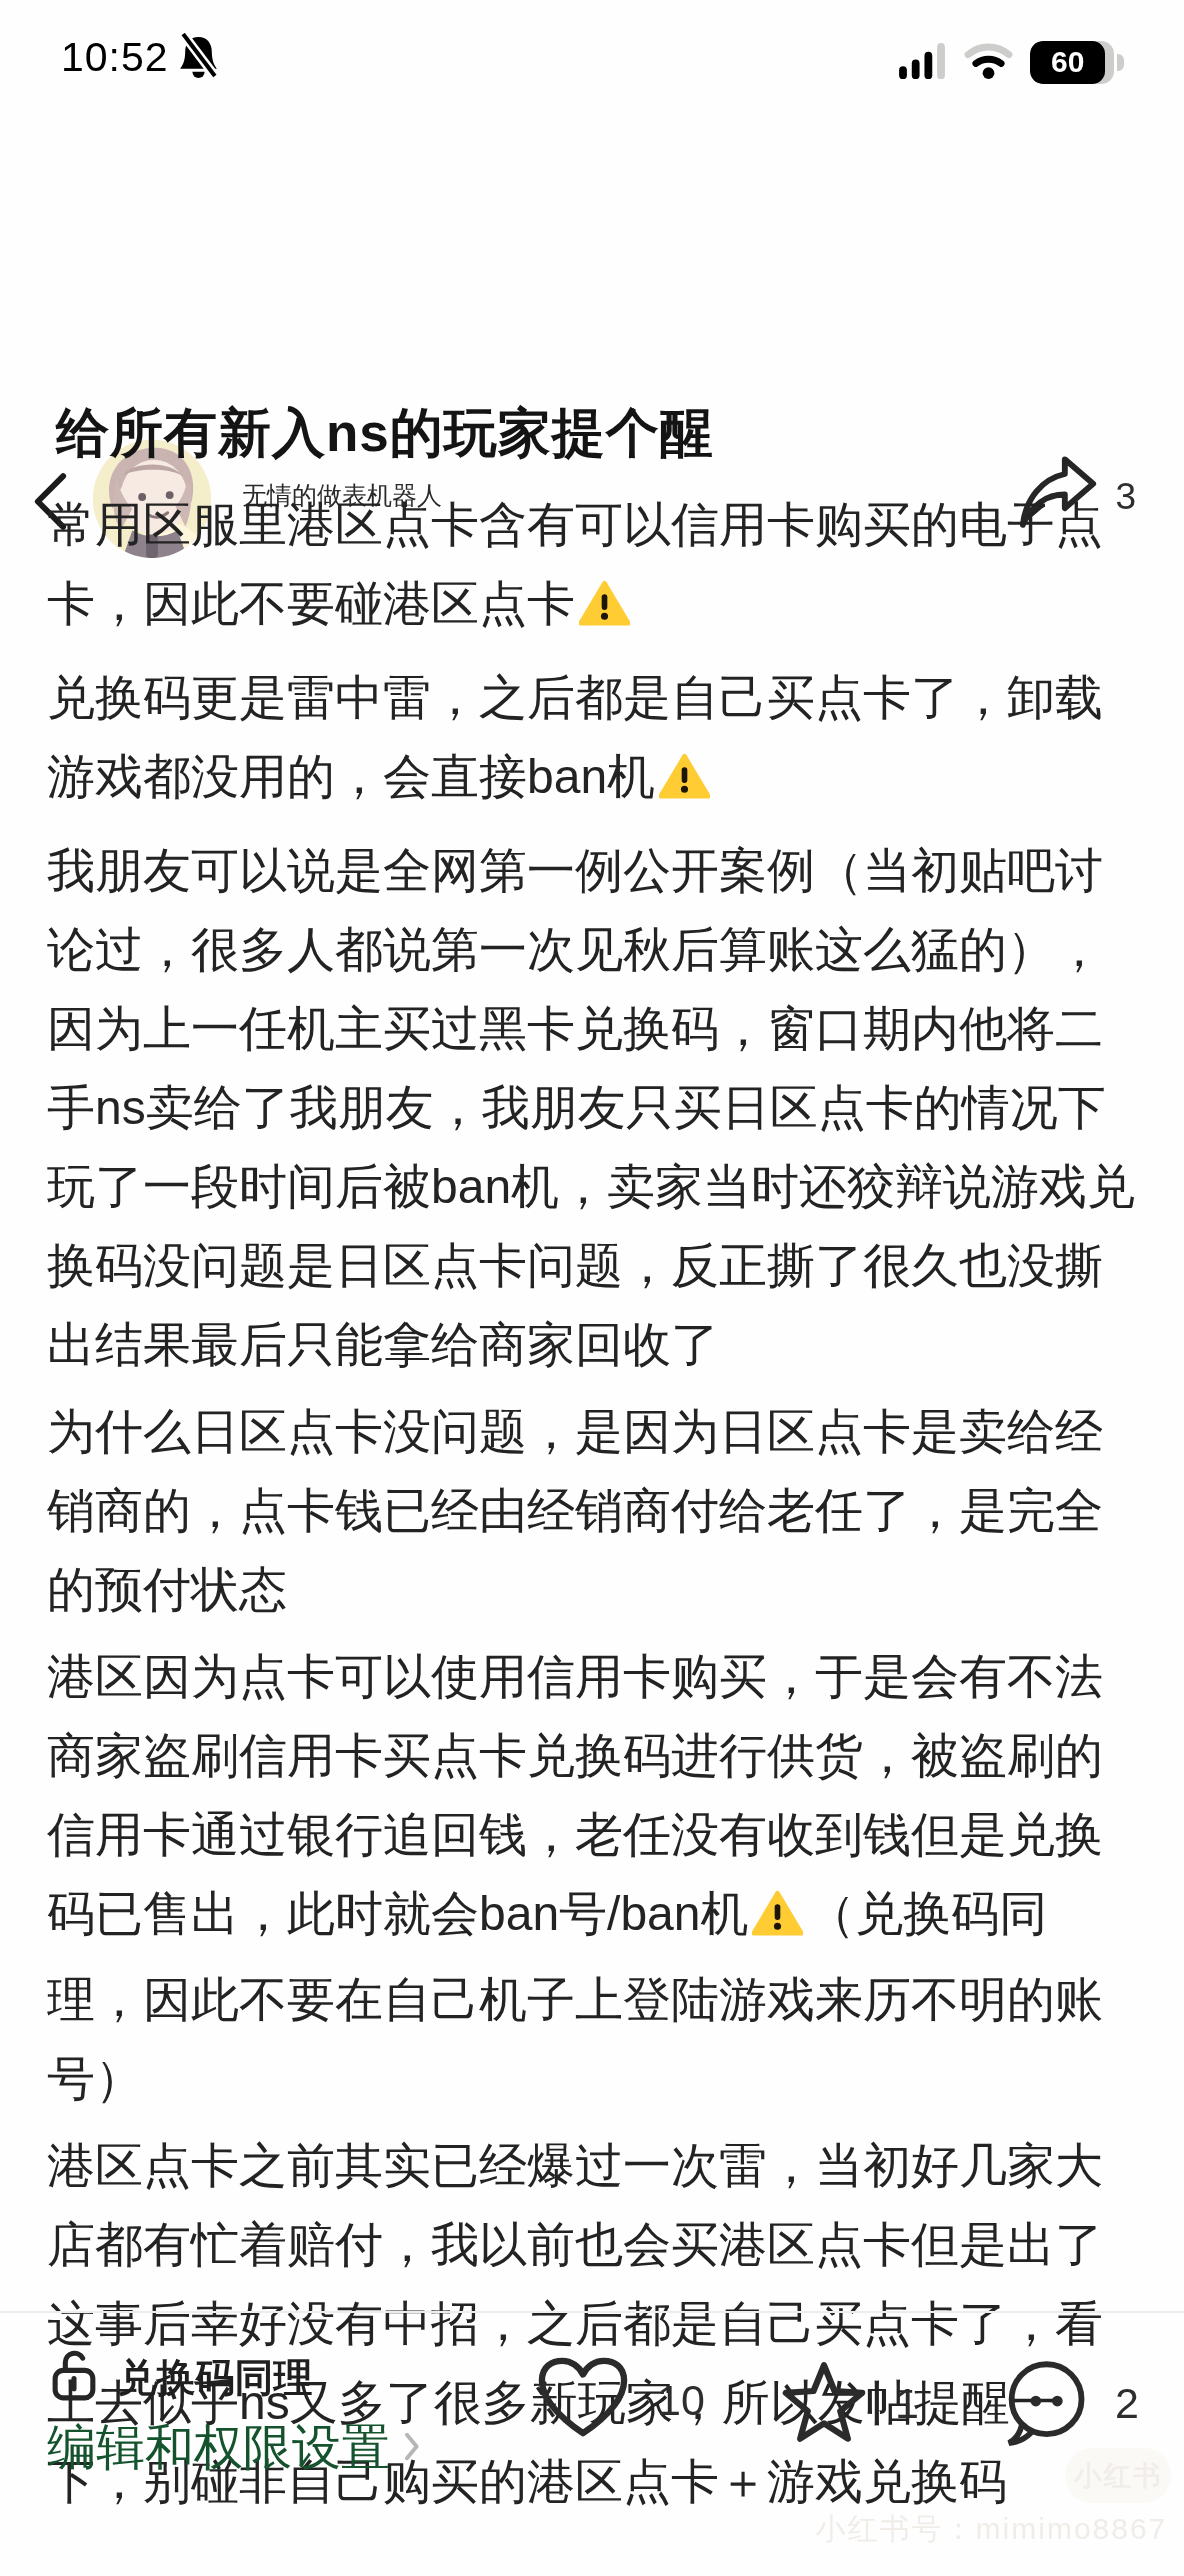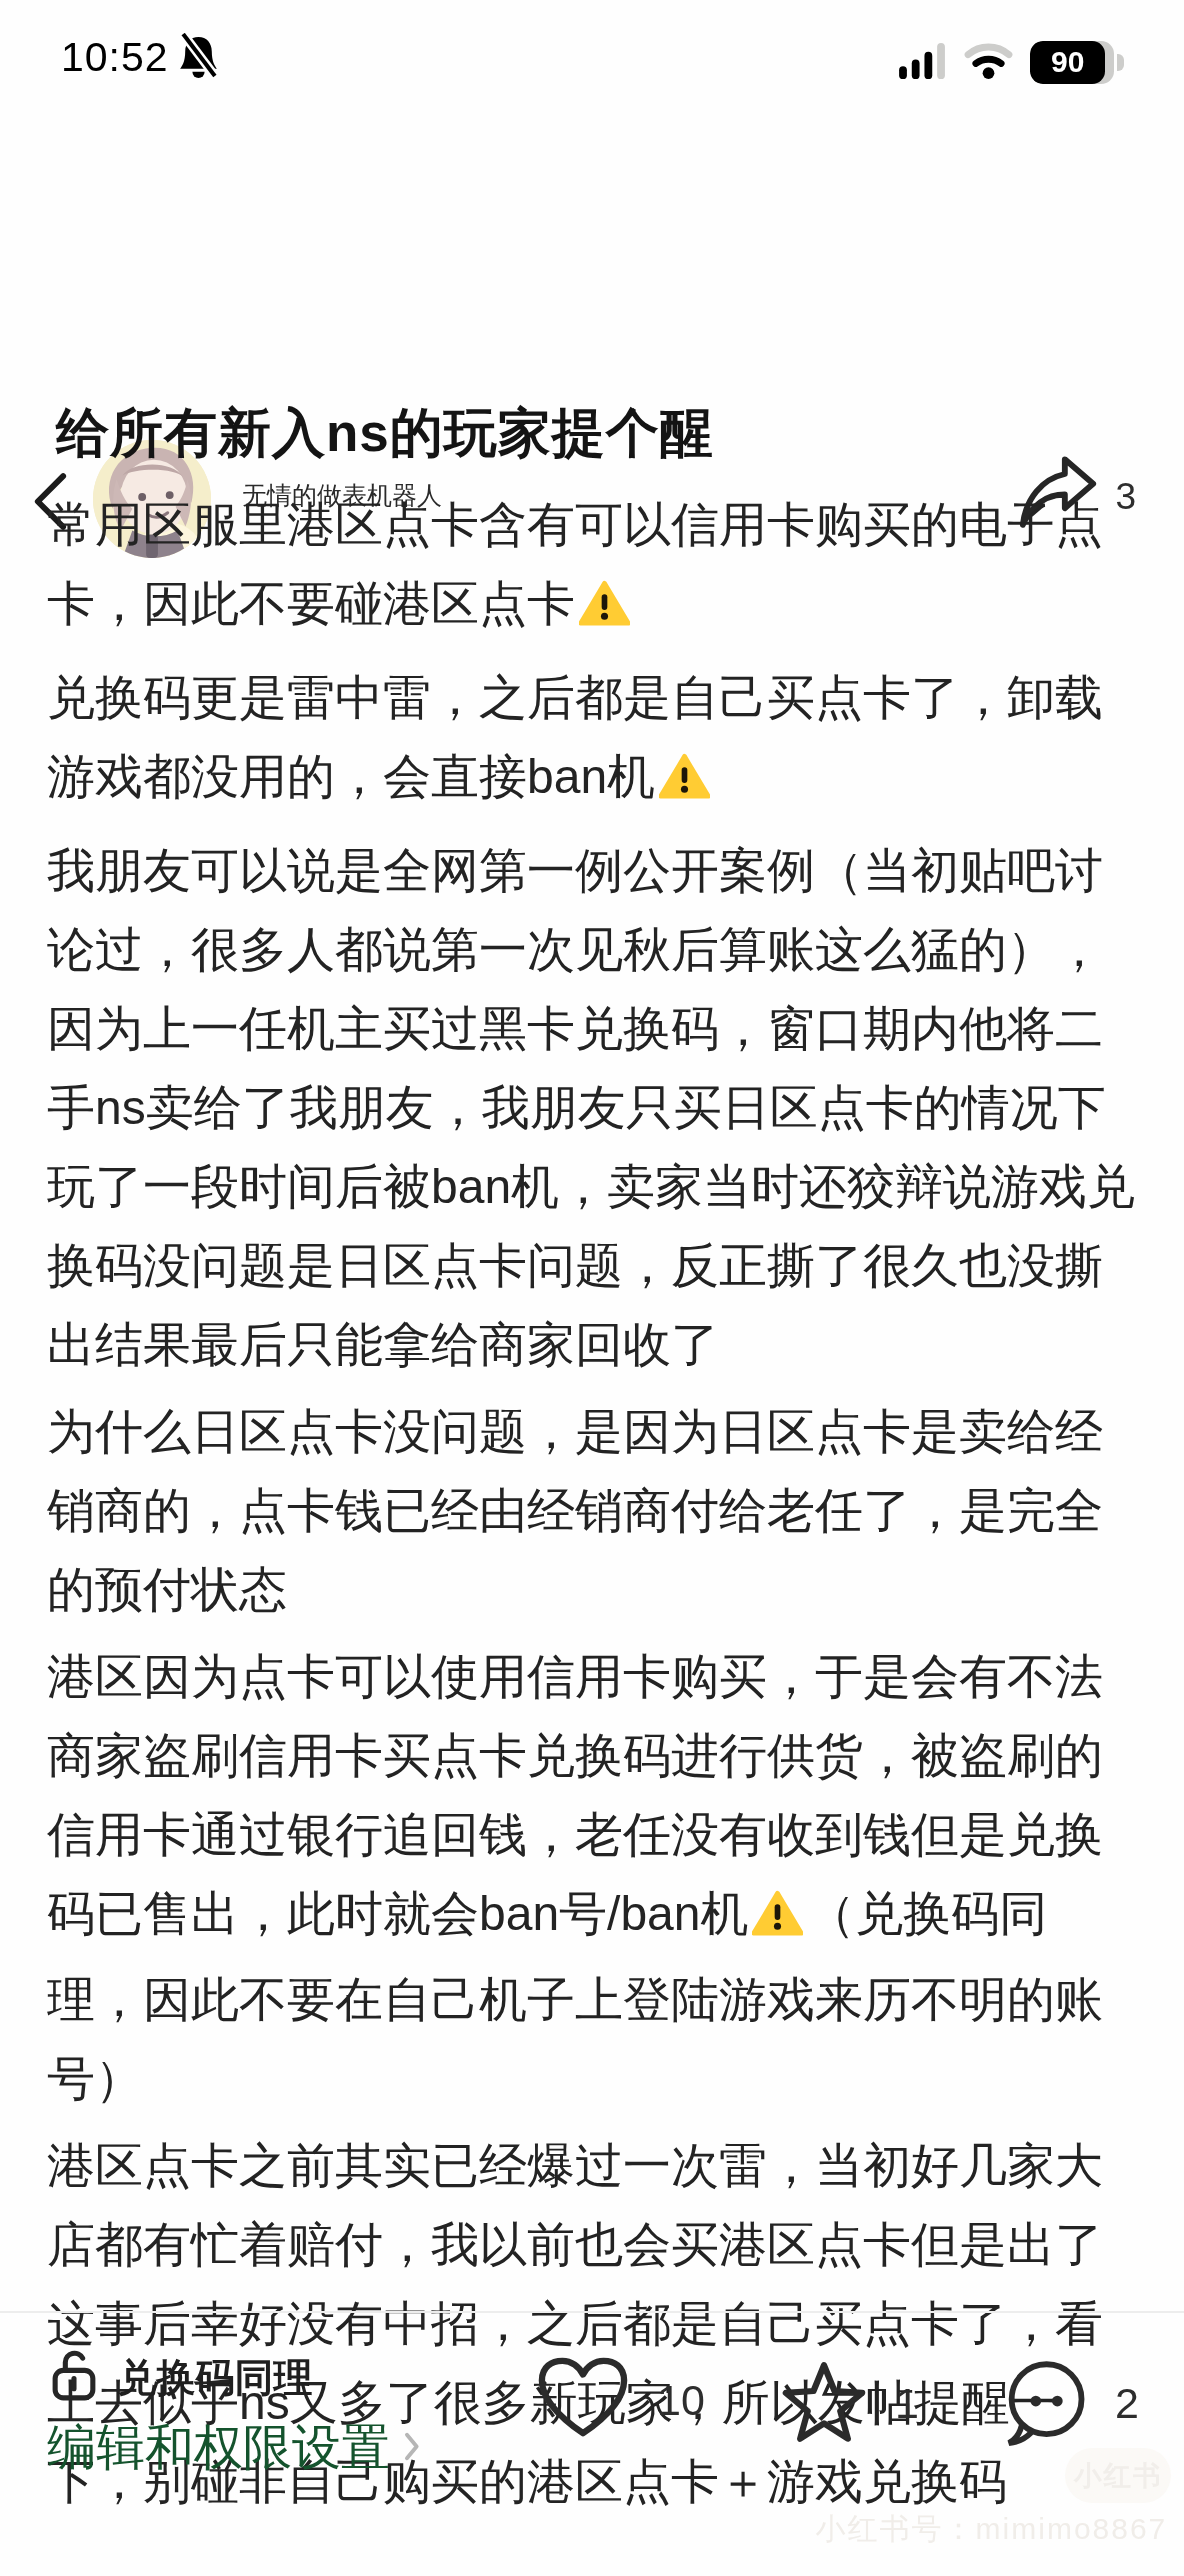--- a/index.html
+++ b/index.html
@@ -73,21 +73,21 @@
       </span>
       <span>
         <svg width="49" height="37" viewBox="0 0 50 38">
           <path d="M4 13 A32 32 0 0 1 46 13" stroke="#cdcdcb" stroke-width="7" fill="none" stroke-linecap="round"></path>
           <path d="M12 22 A22 22 0 0 1 38 22" stroke="#000" stroke-width="7" fill="none" stroke-linecap="round"></path>
           <circle cx="25" cy="32" r="6" fill="#000"></circle>
         </svg>
       </span>
       <span class="bat-wrap">
         <span class="battery">
-          <span class="battery-fill">90</span>
+          <span class="battery-fill">60</span>
         </span>
         <span class="battery-tip"></span>
       </span>
     </div>
   </div>
 
   <div class="header">
     <span class="back-btn">
       <svg width="39" height="61" viewBox="0 0 40 62">
         <path d="M34 5 L8 31 L34 57" fill="none" stroke="#1b1b1b" stroke-width="6" stroke-linecap="round" stroke-linejoin="round"></path>

